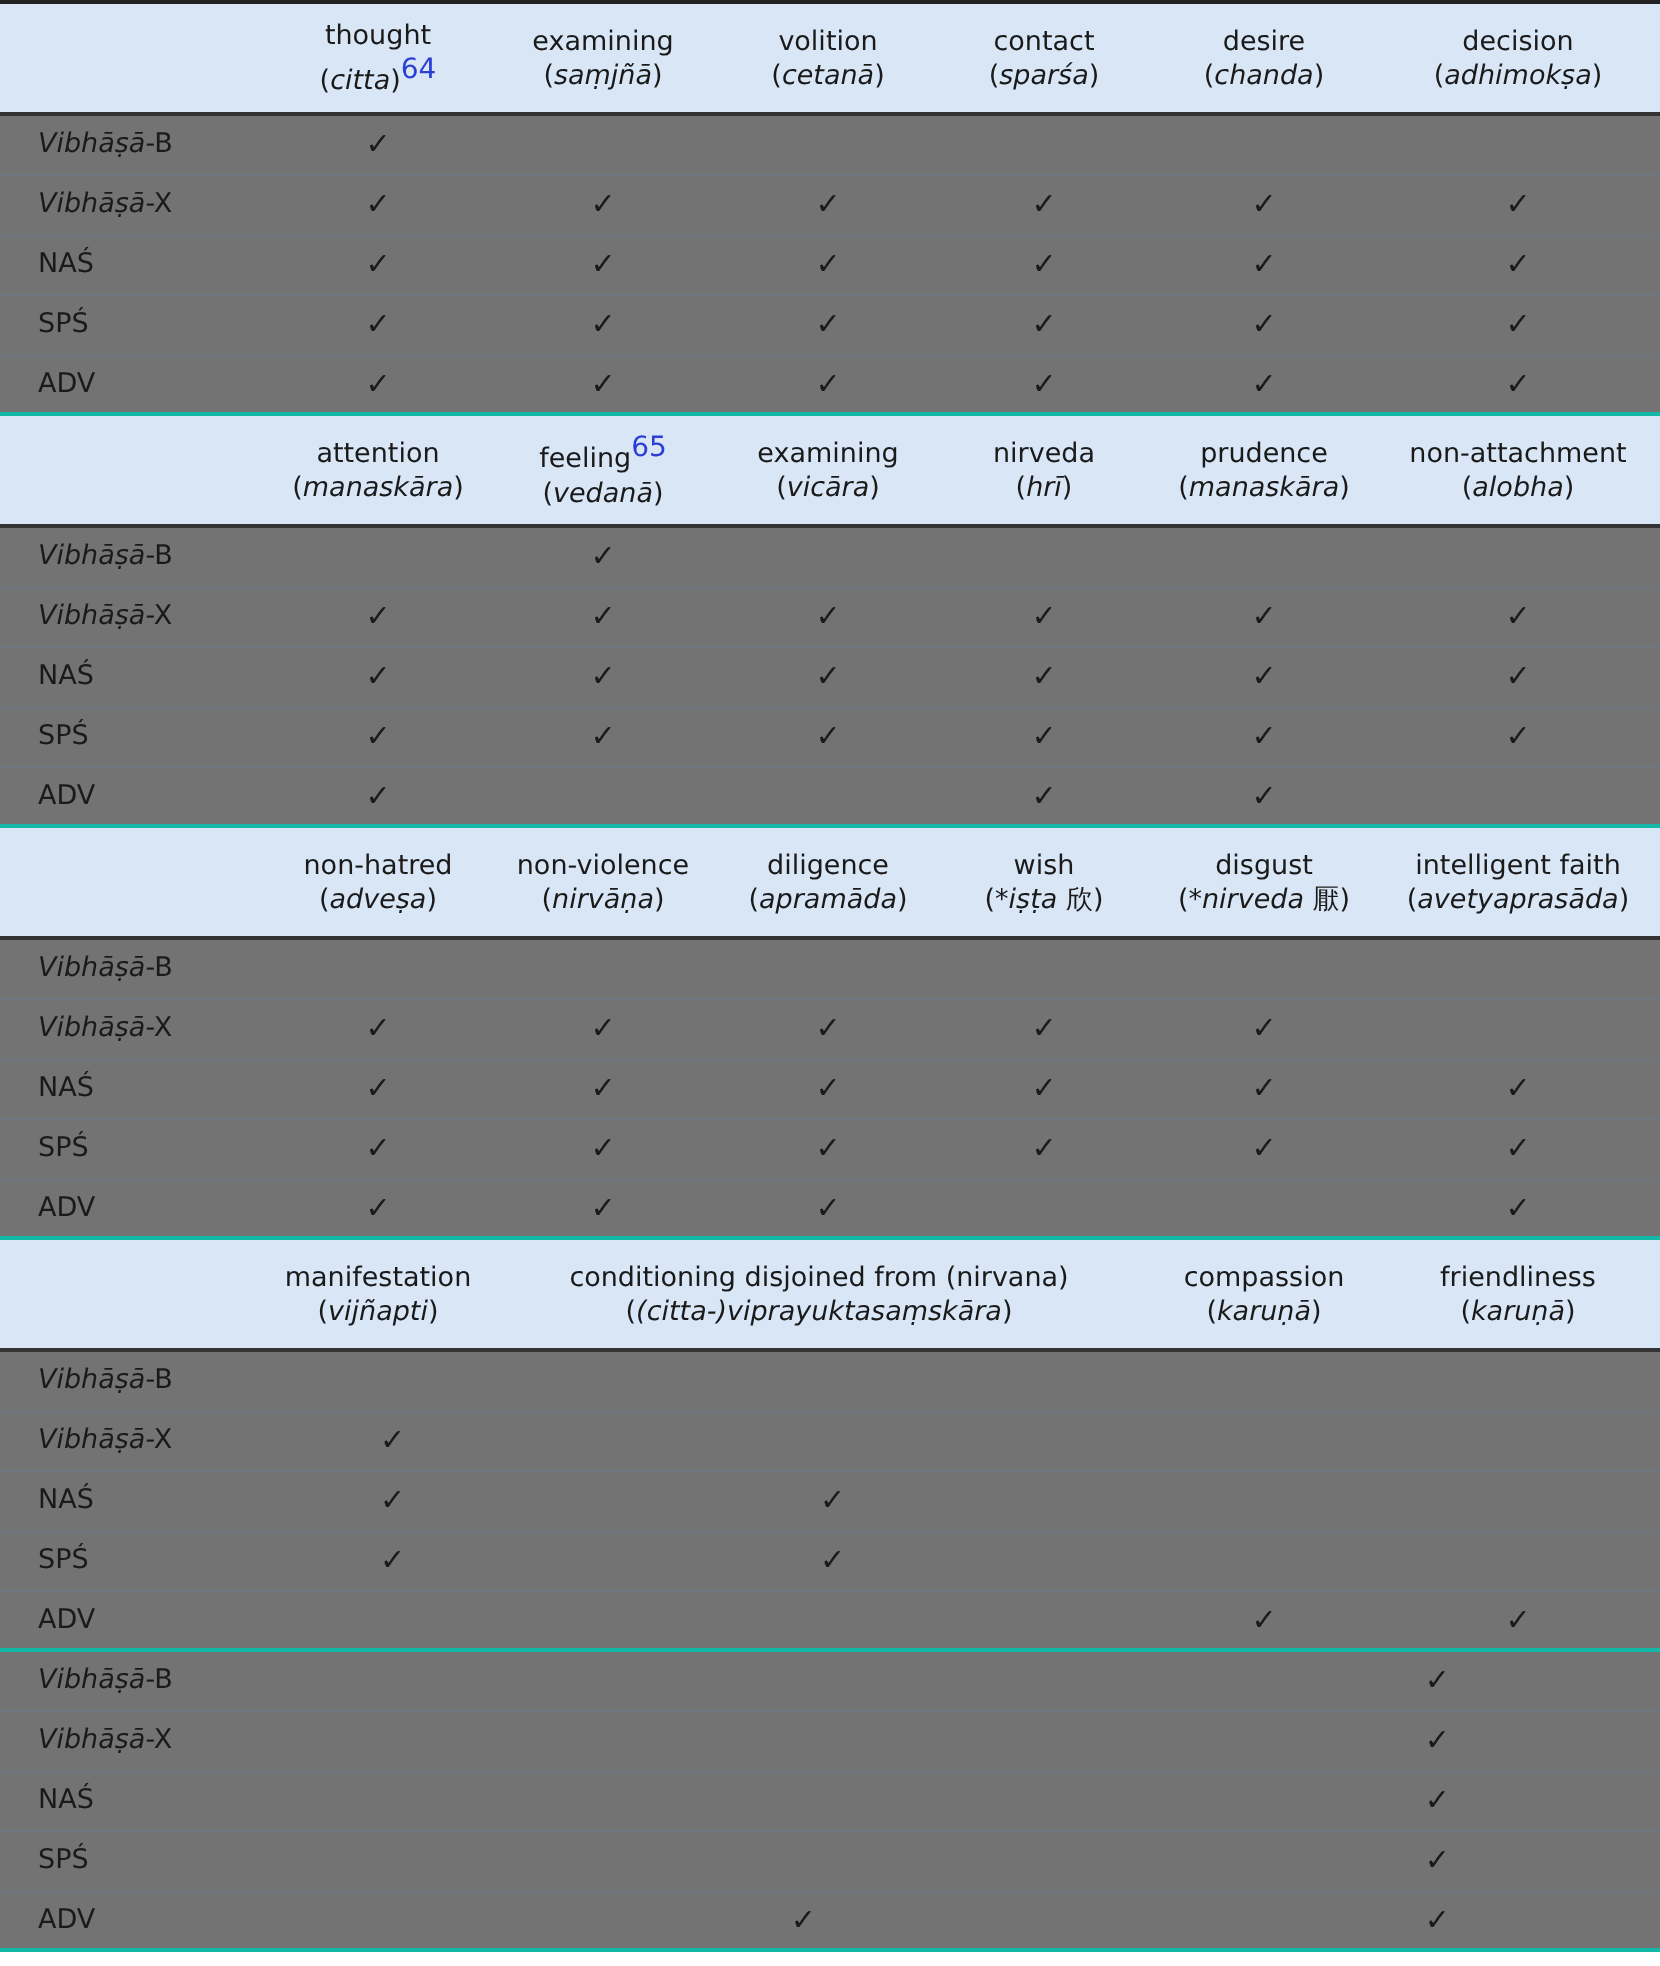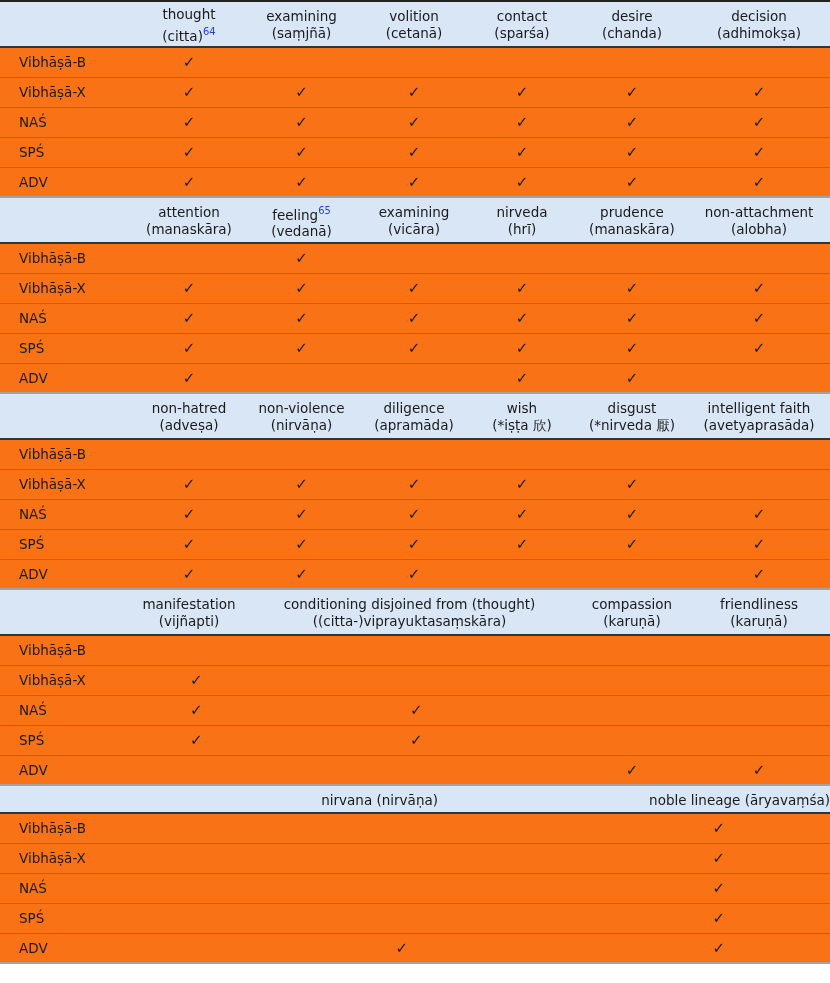--- a/index.html
+++ b/index.html
@@ -1,26 +1,26 @@
 <!DOCTYPE html>
 <html><head>
 <meta charset="utf-8">
 <style>
   html, body { margin:0; padding:0; background:#ffffff; }
   body { width:830px; height:983px; overflow:hidden; font-family:"DejaVu Sans", sans-serif; color:#1a1a1a; }
   table { border-collapse:collapse; width:830px; table-layout:fixed; font-size:13.5px; }
   td, th { padding:0; text-align:center; vertical-align:middle; font-weight:normal; }
-  tr.hdr { background:#d9e6f6; height:46px; border-top:2px solid #222; border-bottom:2px solid #333; }
+  tr.hdr { background:#d9e6f6; height:56px; border-top:2px solid #222; border-bottom:2px solid #333; }
   tr.hdr th { line-height:17px; padding-top:2px; }
   tr.hdr.single { height:28px; }
-  tr.row { background:#f97316; height:30px; border-bottom:1px solid #6f7680; }
-  tr.row.last { border-bottom:2px solid #a3a3a3; }
+  tr.row { background:#737373; height:30px; border-bottom:1px solid #6f7680; }
+  tr.row.last { border-bottom:2px solid #14b8a6; }
   td.lbl { text-align:left; padding-left:19px; }
-  .it { }
-  sup { color:#2b3fd6; font-size:10px; }
+  .it { font-style:italic; }
+  sup { color:#2b3fd6; font-size:14px; }
   .chk { font-size:15px; }
 </style>
 </head>
 <body>
 
 <table>
   <colgroup>
     <col style="width:135px">
       <col style="width:108px">
       <col style="width:117px">
@@ -246,21 +246,21 @@
         <td colspan="1"></td>
         <td colspan="1"><span class="chk">✓</span></td>
       </tr>
       <tr class="hdr">
         <th></th>
         <th colspan="1">
           <div><span>manifestation</span></div>
           <div>(<span class="it">vijñapti</span>)</div>
         </th>
         <th colspan="3">
-          <div><span>conditioning disjoined from (thought)</span></div>
+          <div><span>conditioning disjoined from (nirvana)</span></div>
           <div>(<span class="it">(citta-)viprayuktasaṃskāra</span>)</div>
         </th>
         <th colspan="1">
           <div><span>compassion</span></div>
           <div>(<span class="it">karuṇā</span>)</div>
         </th>
         <th colspan="1">
           <div><span>friendliness</span></div>
           <div>(<span class="it">karuṇā</span>)</div>
         </th>
@@ -292,25 +292,20 @@
         <td colspan="3" style="text-align: left; padding-left: 167px;"><span class="chk">✓</span></td>
         <td colspan="1"></td>
         <td colspan="1"></td>
       </tr>
       <tr class="row last">
         <td class="lbl"><span>ADV</span></td>
         <td colspan="1" style="text-align: left; padding-left: 55px;"></td>
         <td colspan="3" style="text-align: left; padding-left: 167px;"></td>
         <td colspan="1"><span class="chk">✓</span></td>
         <td colspan="1"><span class="chk">✓</span></td>
-      </tr>
-      <tr class="hdr single">
-        <th></th>
-        <th colspan="3" style="text-align: right; padding-right: 30px;"><span>nirvana</span> (<span class="it">nirvāṇa</span>)</th>
-        <th colspan="3" style="text-align: right; padding-right: 0px;"><span>noble lineage</span> (<span class="it">āryavaṃśa</span>)</th>
       </tr>
       <tr class="row">
         <td class="lbl"><span class="it">Vibhāṣā</span><span>-B</span></td>
         <td colspan="3" style="text-align: right; padding-right: 60px;"></td>
         <td colspan="3" style="text-align: right; padding-right: 105px;"><span class="chk">✓</span></td>
       </tr>
       <tr class="row">
         <td class="lbl"><span class="it">Vibhāṣā</span><span>-X</span></td>
         <td colspan="3" style="text-align: right; padding-right: 60px;"></td>
         <td colspan="3" style="text-align: right; padding-right: 105px;"><span class="chk">✓</span></td>

